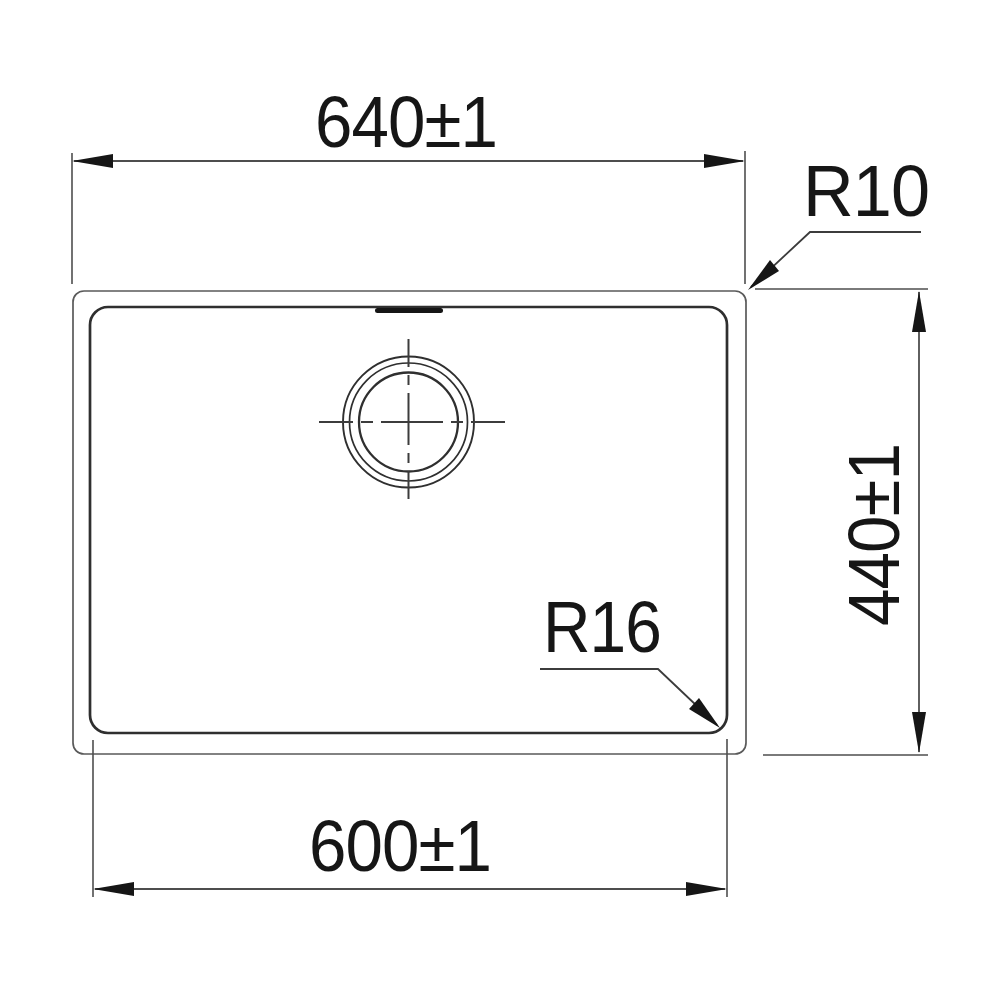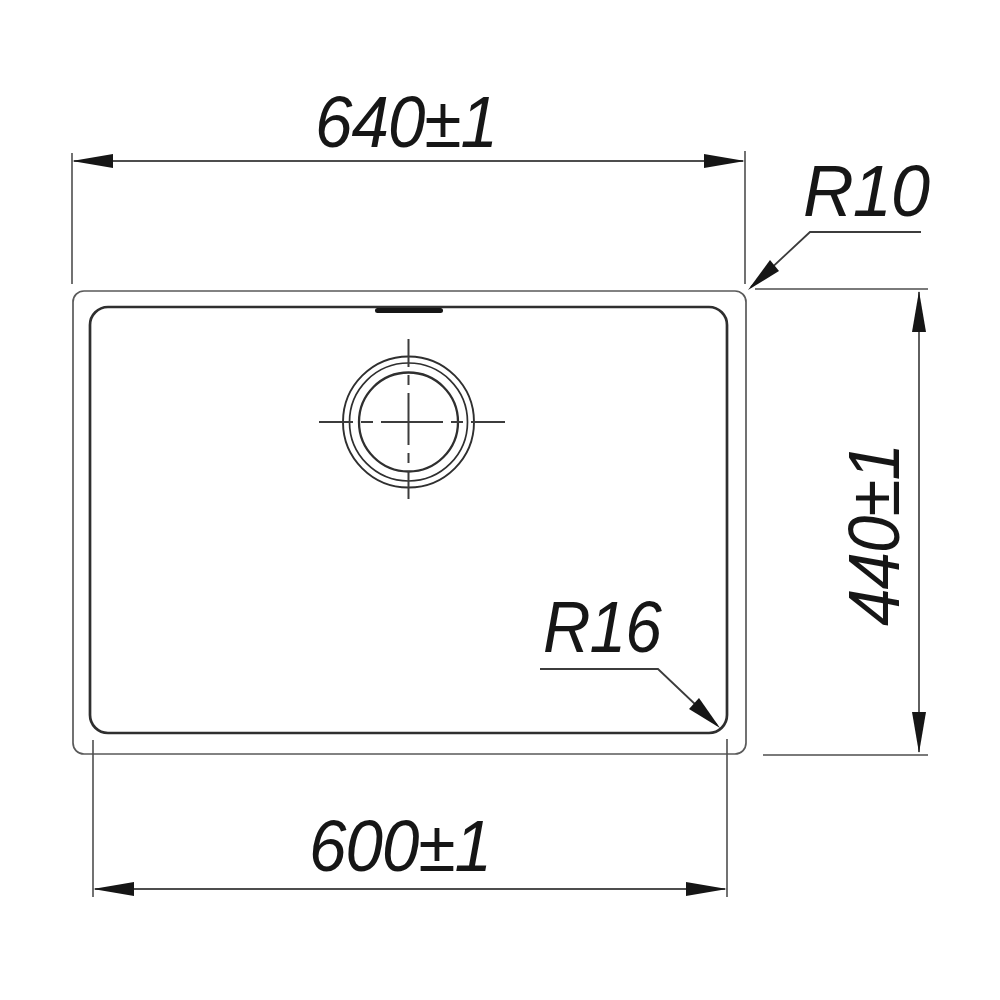--- a/index.html
+++ b/index.html
@@ -9,21 +9,20 @@
     width: 1000px;
     height: 1000px;
     font-family: "Liberation Sans", sans-serif;
   }
   .stage {
     position: relative;
     width: 1000px;
     height: 1000px;
     background: #ffffff;
     overflow: hidden;
-    font-style: italic;
   }
   svg { display: block; }
   .dim-text {
     font-family: "Liberation Sans", sans-serif;
     font-size: 72px;
     fill: #161616;
     letter-spacing: -1px;
   }
   .outline-outer { fill: none; stroke: #5a5a5a; stroke-width: 1.7; }
   .outline-inner { fill: none; stroke: #2f2f2f; stroke-width: 2.7; }

